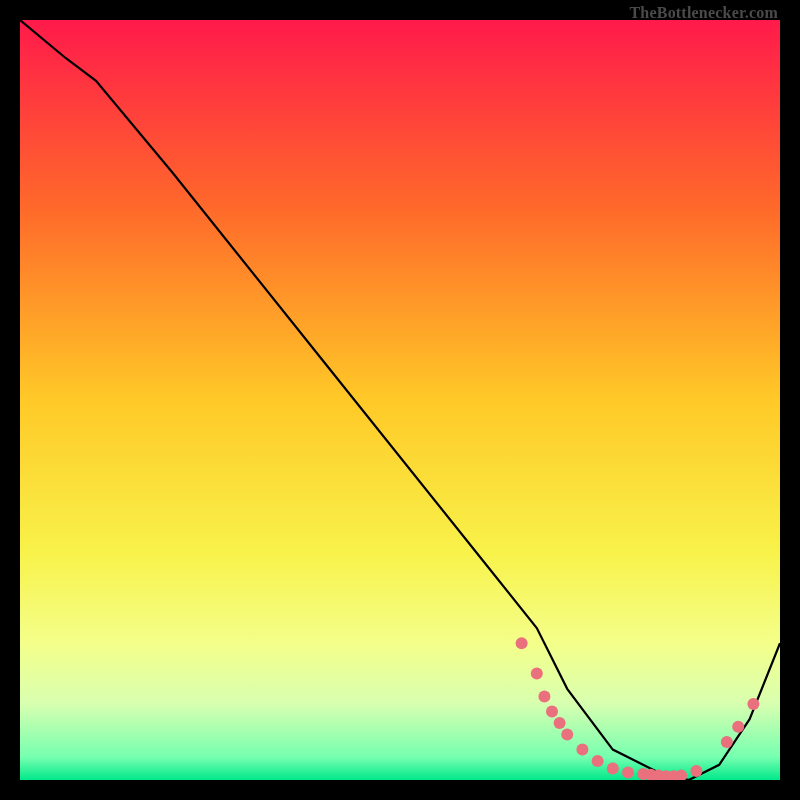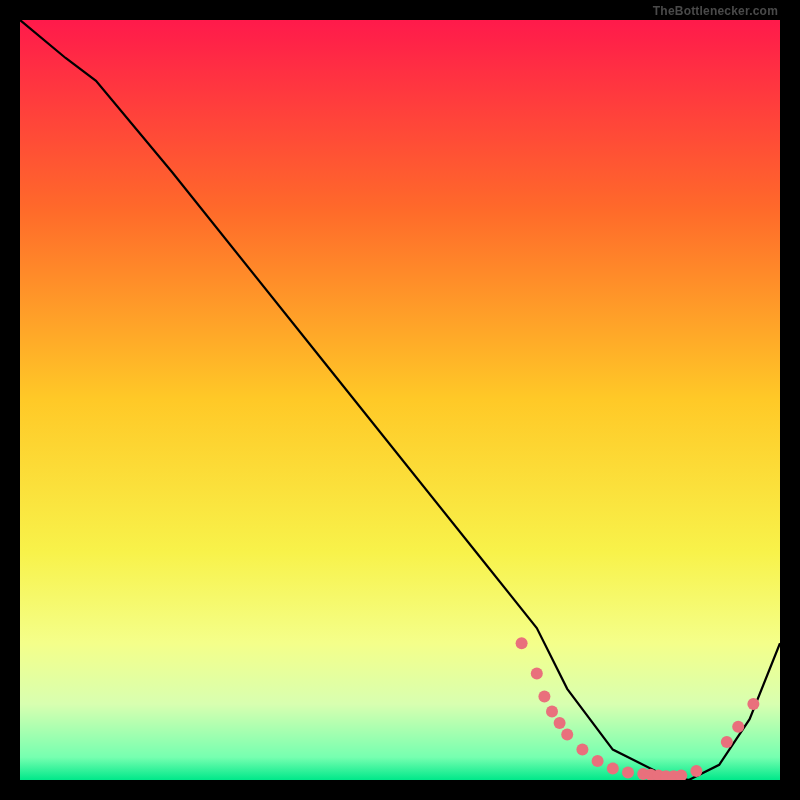--- a/index.html
+++ b/index.html
@@ -17,23 +17,24 @@
     top: 20px;
     width: 760px;
     height: 760px;
     background: #000;
   }
   .attrib {
     position: absolute;
     right: 22px;
     top: 4px;
     color: #4a4a4a;
-    font-size: 12px;
+    font-size: 16px;
     font-weight: 600;
     letter-spacing: 0.2px;
+    font-family: Liberation Serif, serif;
   }
   svg {
     position: absolute;
     left: 20px;
     top: 20px;
     width: 760px;
     height: 760px;
   }
 </style>
 </head>

